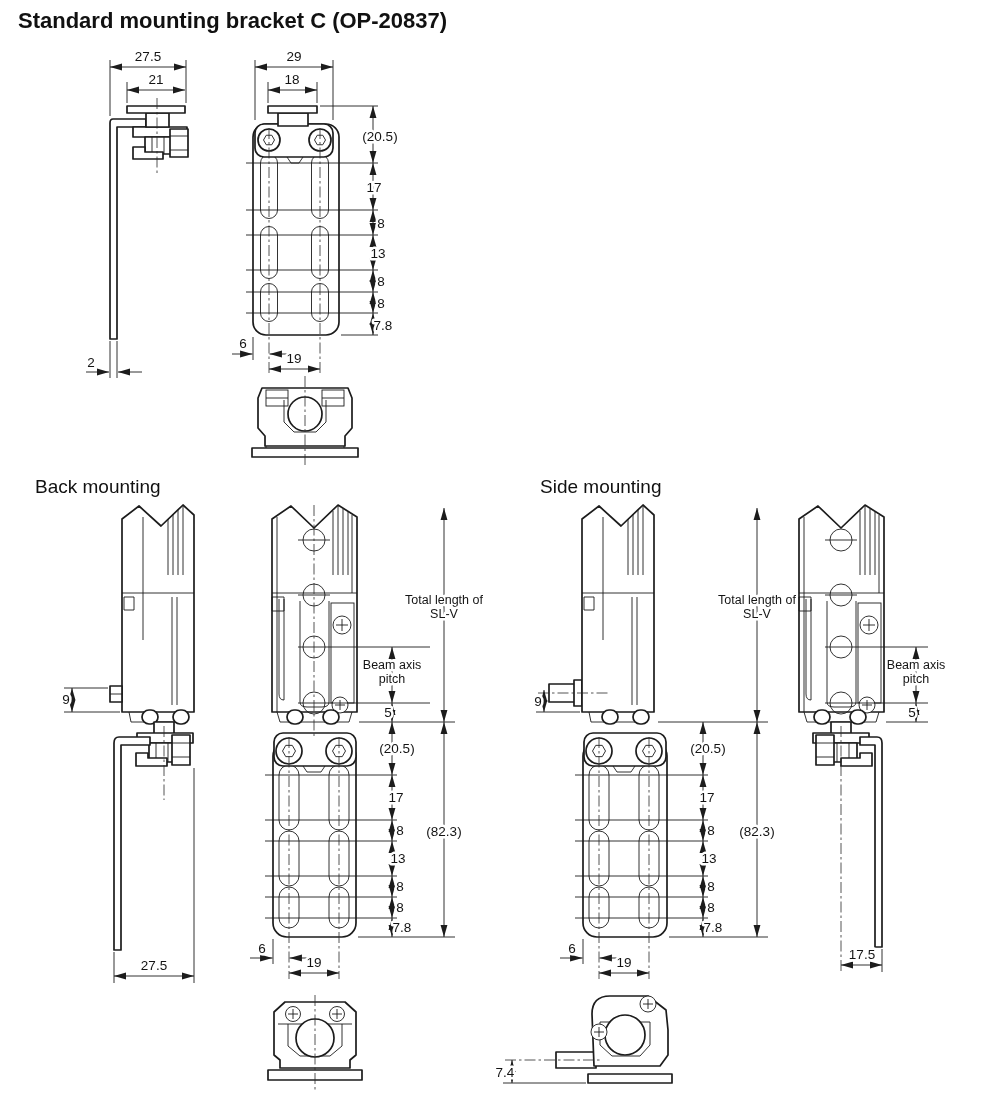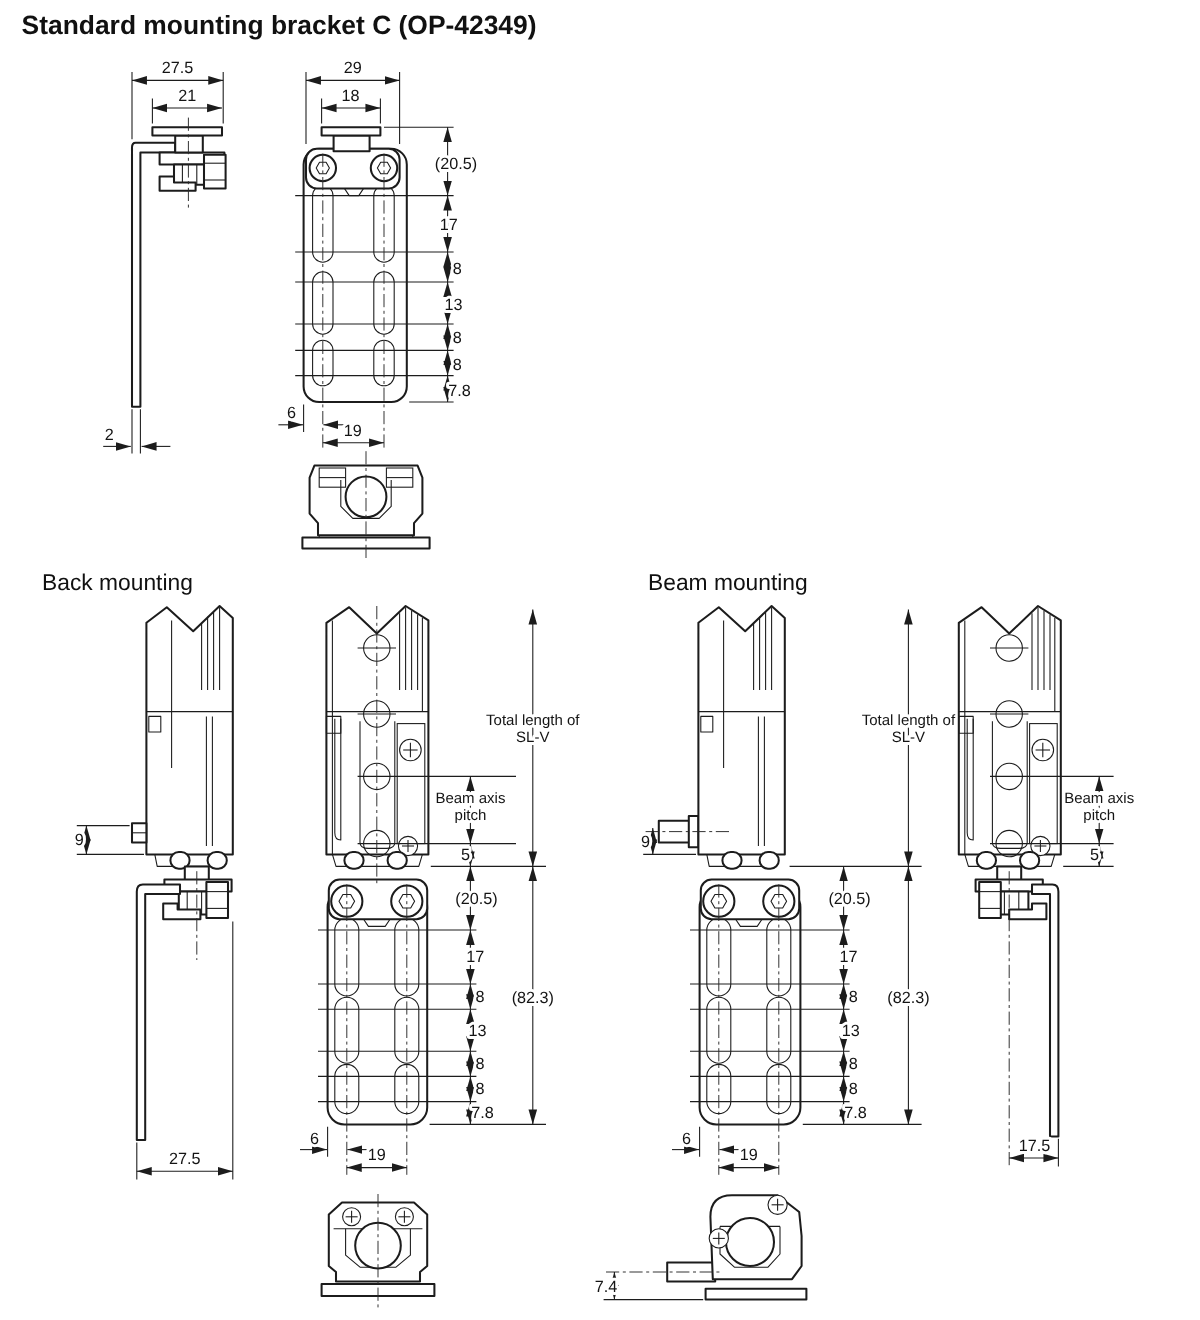--- a/index.html
+++ b/index.html
@@ -16,23 +16,23 @@
   .d {fill:none;stroke:#1c1c1c;stroke-width:0.9;}
   .cl{fill:none;stroke:#2a2a2a;stroke-width:0.8;stroke-dasharray:11 3 2.5 3;}
   text.dim{font-family:"Liberation Sans",sans-serif;font-size:13.5px;fill:#141414;
            text-anchor:middle;paint-order:stroke;stroke:#fff;stroke-width:5px;stroke-linejoin:round;}
   text.sm{font-size:12.5px;}
 </style>
 </head>
 <body>
 
 <div id="stage">
-  <div class="h1">Standard mounting bracket C (OP-42349)</div>
+  <div class="h1">Standard mounting bracket C (OP-20837)</div>
   <div class="h2" id="h-back">Back mounting</div>
-  <div class="h2" id="h-side">Beam mounting</div>
+  <div class="h2" id="h-side">Side mounting</div>
 
   <svg width="1000" height="1100" viewBox="0 0 1000 1100">
     <defs>
       <marker id="ah" viewBox="0 0 12 8" refX="11.5" refY="4" markerWidth="13" markerHeight="9" markerUnits="userSpaceOnUse" orient="auto-start-reverse">
         <path d="M0,0.7 L11.5,4 L0,7.3 Z" fill="#1c1c1c"></path>
       </marker>
     </defs>
 
     <g>
 

